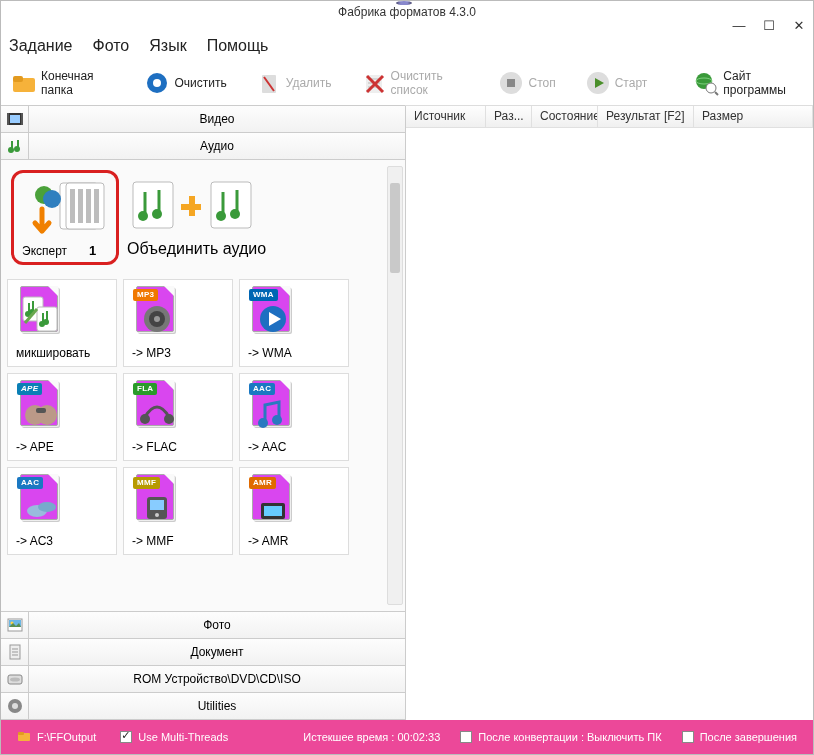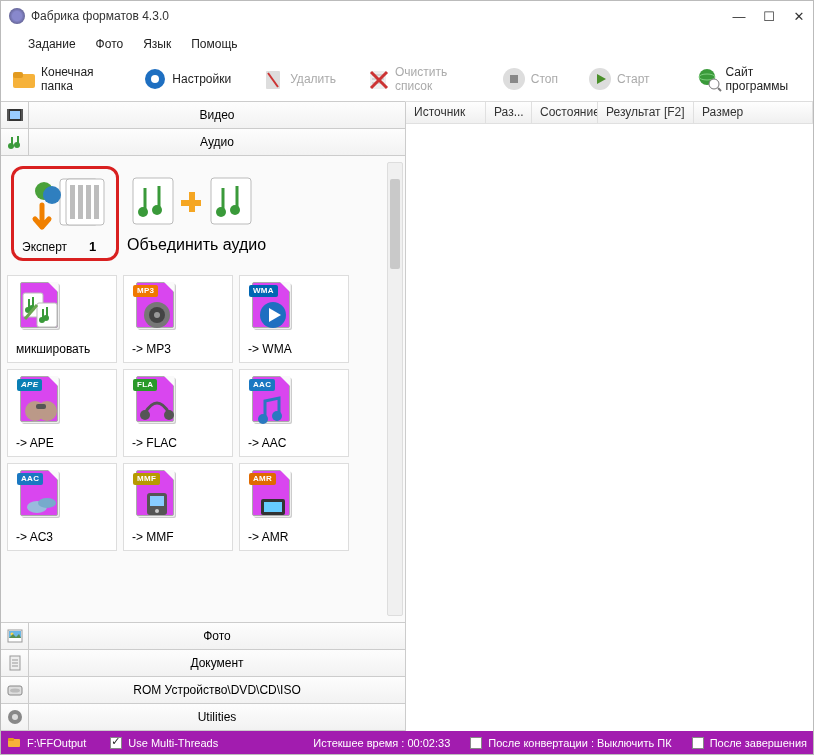--- a/index.html
+++ b/index.html
@@ -1,22 +1,22 @@
 <!DOCTYPE html>
 <html><head>
 <meta charset="utf-8">
 <style>
   * { box-sizing: border-box; margin: 0; padding: 0; font-family: Tahoma, Arial, sans-serif; }
   body { background: #fff; }
   .window { width: 814px; height: 755px; border: 1px solid #bbb; display: flex; flex-direction: column; background: #fff; position: relative; }
-  .titlebar { height: 30px; display: flex; align-items: center; padding: 0 8px; font-size: 12px; color: #333; }
+  .titlebar { height: 30px; display: flex; align-items: center; padding: 0 8px; font-size: 12px; color: #333; flex-direction: column; }
   .app-icon { width: 16px; height: 16px; margin-right: 6px; background: radial-gradient(circle, #88c 40%, #446 100%); border-radius: 50%; position: relative; }
   .win-controls { margin-left: auto; display: flex; gap: 18px; align-items: center; }
   .win-btn { width: 12px; height: 12px; font-size: 13px; display: flex; align-items: center; justify-content: center; color: #333; cursor: pointer; font-family: Arial; }
-  .menubar { display: flex; gap: 4px; padding: 2px 19px; font-size: 12px; color: #222; }
+  .menubar { display: flex; gap: 4px; padding: 2px 0; font-size: 16px; color: #222; }
   .menubar > div { padding: 4px 8px; cursor: pointer; }
   .toolbar { display: flex; align-items: center; padding: 4px 4px; border-bottom: 1px solid #ddd; gap: 17px; }
   .tool-btn { display: flex; align-items: center; gap: 4px; padding: 4px 6px; font-size: 12px; color: #222; cursor: pointer; }
   .tool-btn.disabled { color: #aaa; }
   .tool-btn .ticon { width: 26px; height: 26px; border-radius: 3px; display: flex; align-items: center; justify-content: center; }
   .body-row { flex: 1; display: flex; min-height: 0; }
   .left-col { width: 405px; display: flex; flex-direction: column; border-right: 1px solid #ccc; }
   .cat-row { display: flex; align-items: center; border: 1px solid #ccc; border-left: none; border-right: none; margin-top: -1px; height: 28px; font-size: 12px; background: linear-gradient(#fdfdfd,#f2f2f2); cursor: pointer; }
   .cat-icon-box { width: 28px; height: 100%; display:flex; align-items:center; justify-content:center; border-right:1px solid #ccc; }
   .cat-label { flex: 1; text-align: center; }
@@ -26,21 +26,21 @@
   .big-item.highlight { border: 3px solid #d92020; border-radius: 12px; }
   .big-icon { width: 86px; height: 58px; display:flex; align-items:center; justify-content:center; margin-bottom: 6px;}
   .big-label-row { display: flex; align-items: baseline; gap: 22px; font-size: 12px; }
   .big-label-row .num { font-weight: bold; font-size: 13px; }
   .grid3 { display: grid; grid-template-columns: repeat(3, 110px); gap: 6px; }
   .fmt-cell { border: 1px solid #ddd; background: #fff; height: 88px; display: flex; flex-direction: column; align-items: flex-start; justify-content: flex-end; padding: 4px 8px 6px; font-size: 12px; position: relative; cursor:pointer; }
   .fmt-cell .fmt-icon { position:absolute; top:6px; left:12px; width:44px; height:44px; }
   .right-col { flex: 1; display: flex; flex-direction: column; }
   .list-header { display: flex; height: 22px; border-bottom: 1px solid #e0e0e0; font-size: 12px; color:#333; background: linear-gradient(#fefefe,#f0f0f0); }
   .list-header > div { padding: 3px 8px; border-right: 1px solid #e0e0e0; white-space: nowrap; overflow:hidden; }
-  .statusbar { height: 23px; background: #a21caf; color: #fff; font-size: 11px; display: flex; align-items: center; padding: 0 6px; gap: 6px; }
+  .statusbar { height: 34px; background: #ec4899; color: #fff; font-size: 11px; display: flex; align-items: center; padding: 0 16px; gap: 6px; }
   .statusbar .sep { flex: 1; }
   .statusbar .chk { width:12px; height:12px; background:#fff; border:1px solid #888; display:inline-block; vertical-align:middle; position:relative; }
   .statusbar .chk.checked::after { content:"✓"; position:absolute; top:-3px; left:0; color:#222; font-size:11px; }
   .doc-icon { width:38px; height:46px; background:#d946ef; border:1px solid #aaa; border-radius:2px; position:relative; box-shadow:1px 1px 0 #eee, 2px 2px 0 #ccc; }
   .doc-icon::before { content:""; position:absolute; right:-1px; top:-1px; border-style:solid; border-width:0 10px 10px 0; border-color:transparent #fafafa transparent transparent; }
   .tag-badge { position:absolute; top:2px; left:-4px; height:12px; padding:0 4px; font-size:8px; color:#fff; font-weight:bold; border-radius:2px; line-height:12px; letter-spacing:0.3px; }
   .scrollbar-stub { position:absolute; right:2px; top:6px; bottom:6px; width:16px; background:#f0f0f0; border:1px solid #ddd; border-radius:2px;}
   .scrollbar-stub::before { content:""; position:absolute; left:2px; right:2px; top:16px; height:90px; background:#c9c9c9; border-radius:2px;}
 </style>
 </head>
@@ -75,21 +75,21 @@
       </span>
       <span>Конечная папка</span>
     </div>
     <div class="tool-btn">
       <span class="ticon">
         <svg width="26" height="26">
             <circle cx="13" cy="13" r="10" fill="#1e6fc1"></circle>
             <circle cx="13" cy="13" r="4" fill="#fff"></circle>
           </svg>
       </span>
-      <span>Настройки</span>
+      <span>Очистить</span>
     </div>
     <div class="tool-btn disabled">
       <span class="ticon">
         <svg width="26" height="26">
             <rect x="6" y="5" width="14" height="18" rx="1" fill="#ddd"></rect>
             <line x1="8" y1="7" x2="18" y2="21" stroke="#c33" stroke-width="2"></line>
           </svg>
       </span>
       <span>Удалить</span>
     </div>

